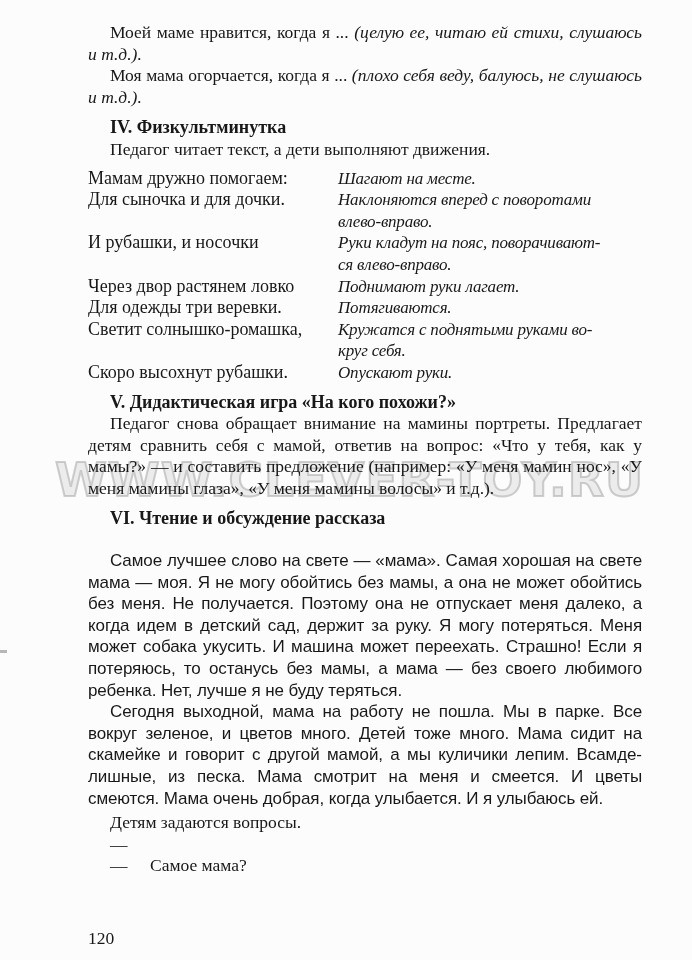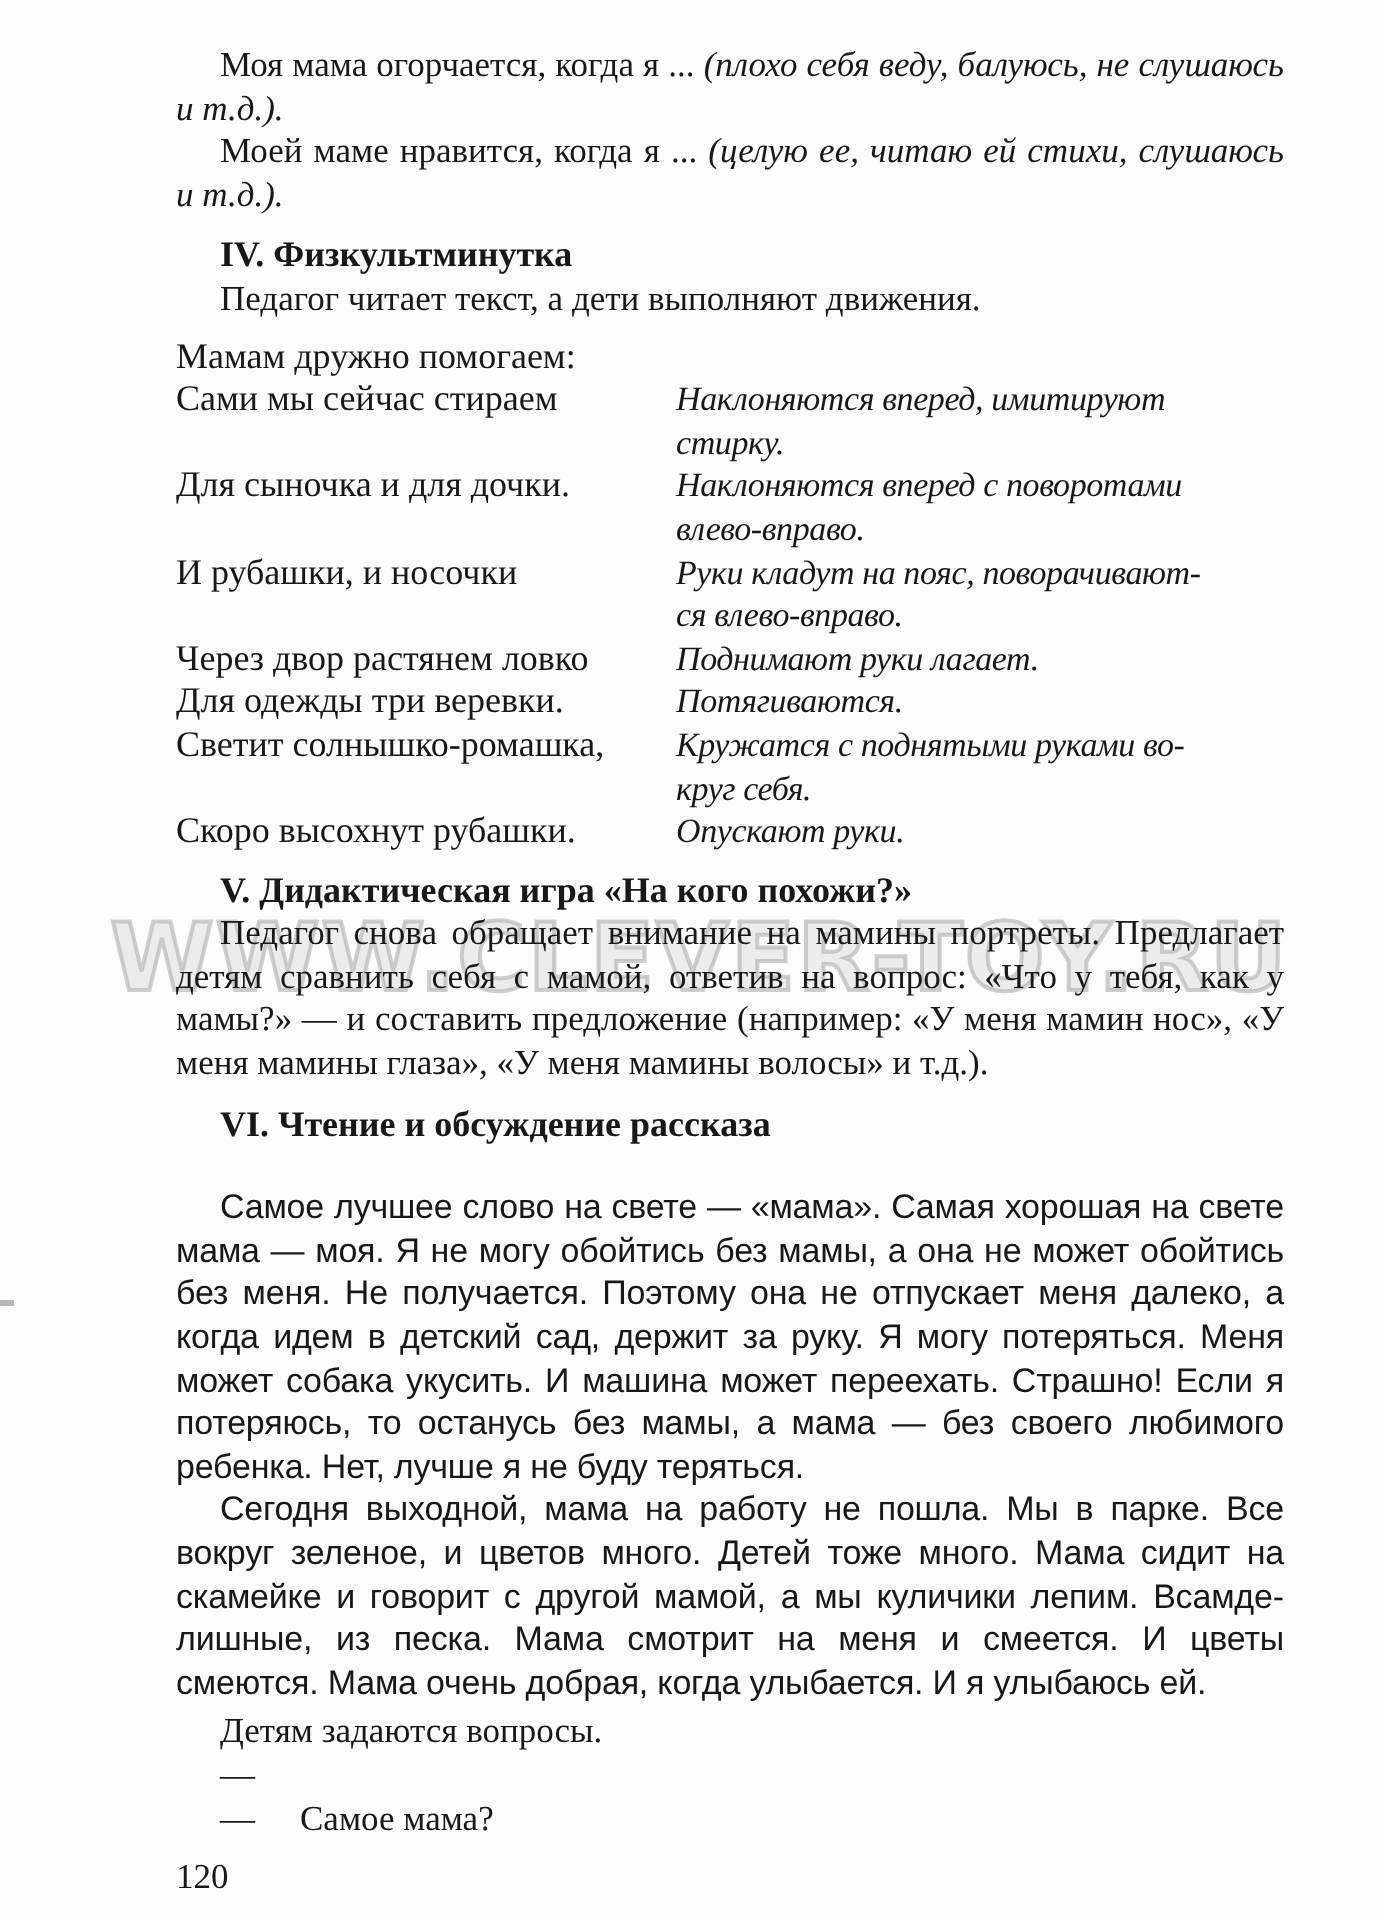--- a/index.html
+++ b/index.html
@@ -73,36 +73,32 @@
 </head>
 <body>
 
 <div class="page">
 
   <div class="watermark">WWW.CLEVER-TOY.RU</div>
   <div class="scan-artifact"></div>
 
   <div class="content">
 
+    <p class="indent"><span>Моей маме нравится, когда я ... </span><span class="it">(целую ее, читаю ей стихи, слушаюсь и т.д.).</span></p>
+
     <p class="indent"><span>Моя мама огорчается, когда я ... </span><span class="it">(плохо себя веду, балуюсь, не слушаюсь и т.д.).</span></p>
-
-    <p class="indent"><span>Моей маме нравится, когда я ... </span><span class="it">(целую ее, читаю ей стихи, слушаюсь и т.д.).</span></p>
 
     <h3 class="h-iv">IV. Физкультминутка</h3>
 
     <p class="indent">Педагог читает текст, а дети выполняют движения.</p>
 
     <div class="extable">
       <div class="row">
         <div class="c1">Мамам дружно помогаем:</div>
-      </div>
-      <div class="row">
-        <div class="c1">Сами мы сейчас стираем</div>
-        <div class="c2">Наклоняются вперед, имитируют
-стирку.</div>
+        <div class="c2">Шагают на месте.</div>
       </div>
       <div class="row">
         <div class="c1">Для сыночка и для дочки.</div>
         <div class="c2">Наклоняются вперед с поворотами
 влево-вправо.</div>
       </div>
       <div class="row">
         <div class="c1">И рубашки, и носочки</div>
         <div class="c2">Руки кладут на пояс, поворачивают-
 ся влево-вправо.</div>

